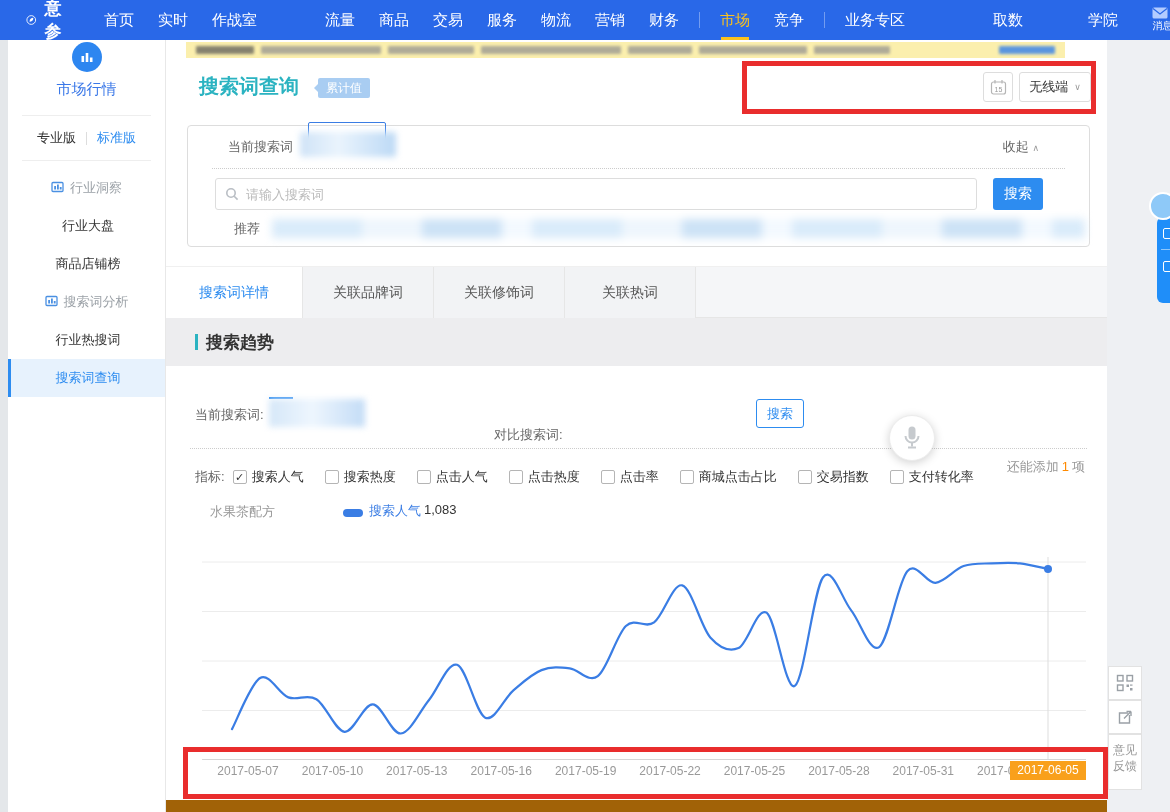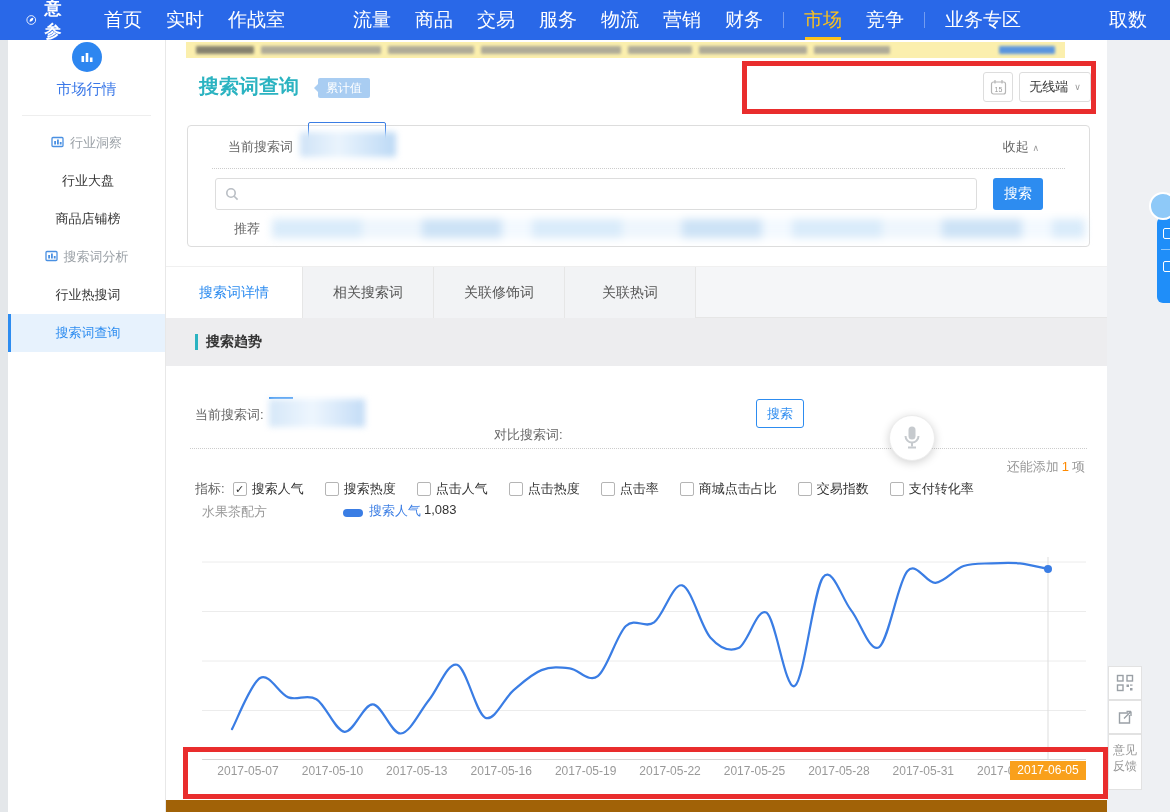--- a/index.html
+++ b/index.html
@@ -8,21 +8,21 @@
 
 
 .navbar { position:absolute; left:0; top:0; width:1170px; height:40px; background:#2968e8; display:flex; align-items:center; color:#fff; z-index:40; }
 .brand { display:flex; align-items:center; margin-left:26px; font-size:17px; font-weight:bold; letter-spacing:1px; cursor:pointer; }
 .brand svg { margin-right:8px; }
 #nav-groups { display:flex; align-items:center; height:40px; }
 .nav-group { display:flex; align-items:center; height:40px; }
 .g-primary { margin-left:16px; }
 .g-modules { margin-left:44px; }
 .g-tools { margin-left:64px;gap:41px; }
-.nav-item { margin:0 12px; font-size:19px; height:40px; line-height:40px; cursor:pointer; position:relative; white-space:nowrap; }
+.nav-item { margin:0 12px; font-size:15px; height:40px; line-height:40px; cursor:pointer; position:relative; white-space:nowrap; }
 .nav-item.active { color:#fbc21c; }
 .nav-item.active::after { content:""; position:absolute; left:1px; right:1px; bottom:0; height:3px; background:#fbc21c; }
 .nav-divider { width:1px; height:16px; background:rgba(255,255,255,.35); margin:0 8px; }
 .msg { display:flex; align-items:center; margin-left:22px; position:relative; font-size:10px; cursor:pointer;flex-direction:column; }
 .msg svg { margin-right:5px; }
 
 
 .left-rail { position:absolute; left:0; top:40px; width:8px; height:772px; background:#e4e7ea; }
 .sidebar { position:absolute; left:8px; top:40px; width:158px; height:772px; background:#fff; border-right:1px solid #e8e8e8; }
 .side-head { text-align:center; padding-top:2px; }
@@ -70,39 +70,39 @@
 
 
 .tabs { position:absolute; left:0; top:226px; width:941px; height:52px; display:flex; border-top:1px solid #f0f0f0; }
 .tab { width:131px; height:52px; line-height:51px; text-align:center; color:#555; font-size:14px; border-right:1px solid #e6e6e6; border-bottom:1px solid #e6e6e6; background:#f2f3f5; cursor:pointer; white-space:nowrap; }
 .tab:first-child { width:137px; }
 .tab.active { background:#fff; color:#2d8cf0; border-bottom:1px solid transparent; }
 .tab-filler { flex:1; background:#f5f6f8; border-bottom:1px solid #e6e6e6; }
 
 .trend-band { position:absolute; left:0; top:278px; width:941px; height:48px; background:#ededef; display:flex; align-items:center; }
 .band-bar { width:3px; height:16px; background:#2bb3c1; margin-left:29px; margin-right:8px; }
-.band-title { font-size:14px; font-weight:bold; color:#333; }
+.band-title { font-size:17px; font-weight:bold; color:#333; }
 
 .t-cur-label { position:absolute; left:29px; top:366px; color:#666;text-align:right; }
 .t-chip { position:absolute; left:103px; top:357px; width:96px; height:30px; }
 .t-chip::before { content:""; position:absolute; left:0; top:0; width:24px; height:2px; background:#2d8cf0; }
 .t-chip-fill { position:absolute; inset:2px 0 0 0; background:linear-gradient(90deg,#d5e7f8,#eef6fe 45%,#c3dcf6); filter:blur(3px); }
 .t-cmp-label { position:absolute; left:328px; top:366px; color:#666;margin-top:20px; }
 .t-cmp-input { position:absolute; left:402px; top:359px; width:178px; height:29px; border:1px solid #ddd; border-radius:3px; display:flex; align-items:center; padding:0 7px; gap:6px; background:#fff; }
 .t-cmp-btn { position:absolute; left:590px; top:359px; width:48px; height:29px; border:1px solid #2d8cf0; color:#2d8cf0; background:#fff; border-radius:3px; font-size:13px; cursor:pointer; font-family:inherit; }
 .t-dotted { position:absolute; left:24px; right:20px; top:408px; border-top:1px dotted #ccc; }
 
-.metrics { position:absolute; left:29px; top:440px; display:flex; align-items:center; font-size:13px; color:#333; }
+.metrics { position:absolute; left:29px; top:428px; display:flex; align-items:center; font-size:13px; color:#333; }
 .metrics-label { color:#666; margin-right:8px; }
 .metric { display:flex; align-items:center; margin-right:21px; cursor:pointer; white-space:nowrap; }
 .checkbox { width:14px; height:14px; border:1px solid #b5b5b5; border-radius:2px; background:#fff; margin-right:5px; display:flex; align-items:center; justify-content:center; font-size:11px; color:#333; line-height:1; }
 .add-more { position:absolute; right:22px; top:418px; color:#999; }
 .add-more b { color:#ff8a00; font-weight:normal; margin:0 3px; }
 
-.series-label { position:absolute; left:36px; top:463px; color:#999; }
+.series-label { position:absolute; left:44px; top:463px; color:#999; }
 .legend-pill { position:absolute; left:177px; top:469px; width:20px; height:8px; border-radius:4px; background:#3a7de4; }
 .legend-name { position:absolute; left:203px; top:462px; color:#3a7de4; }
 .legend-value { position:absolute; left:258px; top:462px; color:#333; }
 
 .chart { position:absolute; left:0; top:512px; width:941px; height:212px; }
 .xlabels { position:absolute; left:16px; top:724px; width:941px; height:16px; }
 .xlabel { position:absolute; width:90px; text-align:center; color:#999; font-size:12px; top:0; white-space:nowrap; }
 .x-tooltip { position:absolute; left:844px; top:721px; width:76px; height:19px; background:#f9a01b; color:#fff; font-size:12px; text-align:center; line-height:19px; z-index:5; }
 
 
@@ -181,20 +181,25 @@
       <div class="side-head-icon">
         <svg width="16" height="16" viewBox="0 0 16 16">
           <rect x="2.5" y="7" width="2.6" height="6" fill="#fff"></rect>
           <rect x="6.7" y="4" width="2.6" height="9" fill="#fff"></rect>
           <rect x="10.9" y="8.5" width="2.6" height="4.5" fill="#fff"></rect>
         </svg>
       </div>
       <div class="side-title">市场行情</div>
       <div class="side-sep"></div>
     </div>
+    <div class="version-row" id="version-row">
+        <div class="version-tab current">专业版</div>
+        <div class="vt-div"></div>
+        <div class="version-tab link">标准版</div>
+      </div>
     <div class="side-menu" id="side-menu">
         <div class="side-group">
           <span><svg width="13" height="13" viewBox="0 0 13 13">
               <rect x="1" y="2.5" width="11" height="9" rx="1" fill="none" stroke="#4a90e2" stroke-width="1.3"></rect>
               <rect x="3.2" y="6" width="1.8" height="3.5" fill="#4a90e2"></rect>
               <rect x="6" y="4.5" width="1.8" height="5" fill="#4a90e2"></rect>
               <rect x="8.8" y="7" width="1.8" height="2.5" fill="#4a90e2"></rect>
             </svg></span>
           <span>行业洞察</span>
         </div>
@@ -250,29 +255,30 @@
       <div class="collapse">
         <span>收起</span>
         <span class="caret">∧</span>
       </div>
       <div class="sc-dotted"></div>
       <div class="sc-input">
         <svg width="14" height="14" viewBox="0 0 14 14">
           <circle cx="6" cy="6" r="4.2" stroke="#b9bec4" stroke-width="1.6" fill="none"></circle>
           <line x1="9.2" y1="9.2" x2="12.6" y2="12.6" stroke="#b9bec4" stroke-width="1.6"></line>
         </svg>
+        <input type="text" placeholder="请输入搜索词" style="">
       </div>
       <button class="sc-search-btn">搜索</button>
       <div class="sc-rec-label">推荐</div>
       <div class="sc-rec-blur"></div>
     </div>
 
     <div class="tabs" id="tabs">
         <div class="tab active">搜索词详情</div>
-        <div class="tab">相关搜索词</div>
+        <div class="tab">关联品牌词</div>
         <div class="tab">关联修饰词</div>
         <div class="tab">关联热词</div>
         <div class="tab-filler"></div>
       </div>
 
     <div class="trend-band">
       <div class="band-bar"></div>
       <div class="band-title">搜索趋势</div>
     </div>
 

